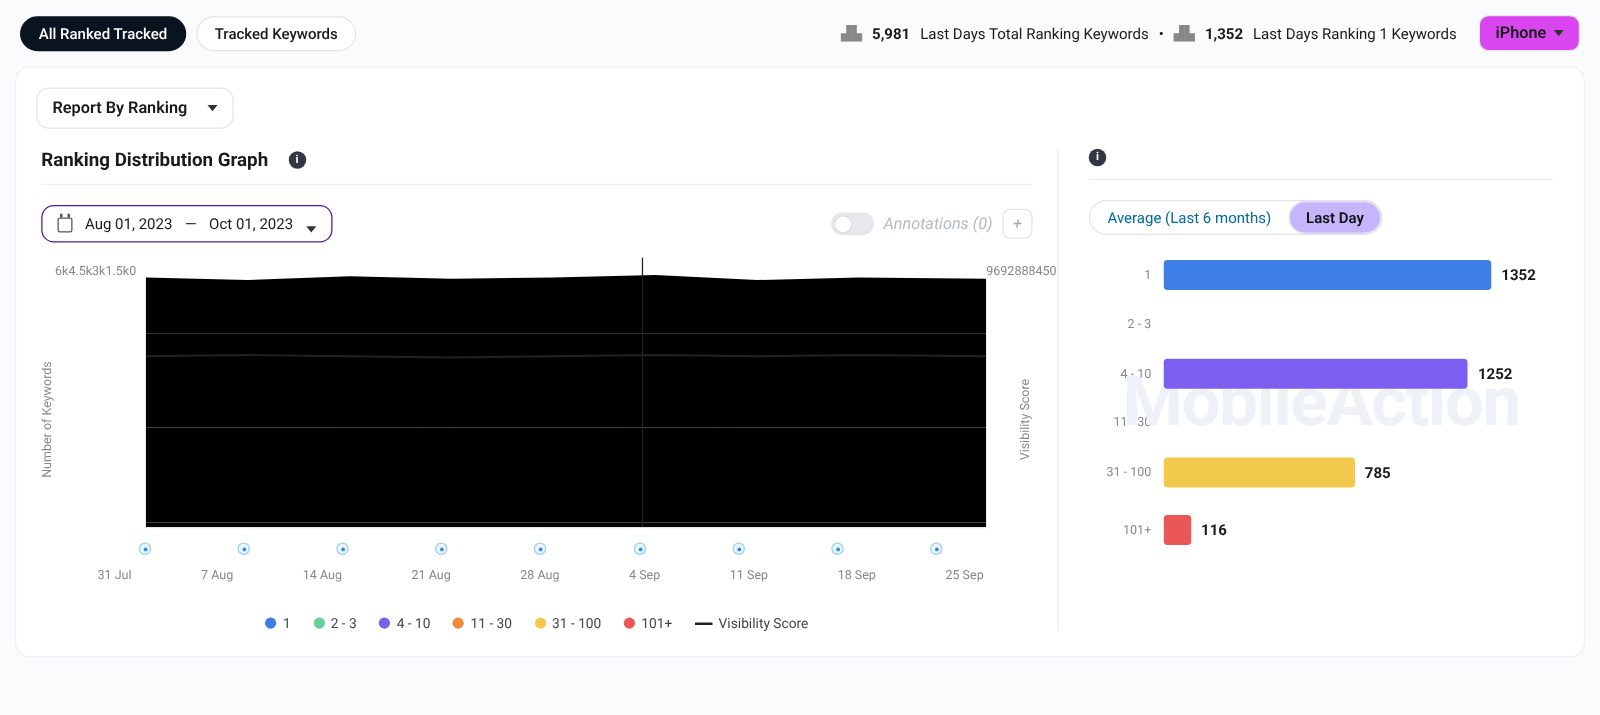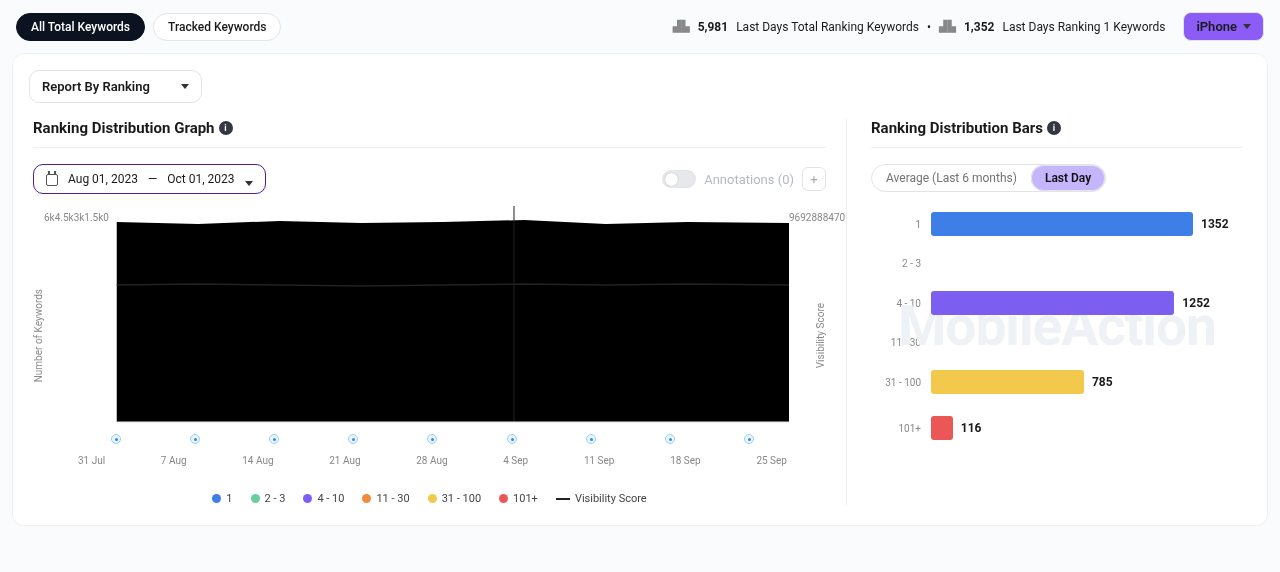--- a/index.html
+++ b/index.html
@@ -36,21 +36,21 @@
   .stats { display: flex; align-items: center; gap: 8px; font-size: 12px; }
   .stats .num { font-weight: 700; }
   .stats .icon { color: #888; font-size: 11px; }
   .device-select {
     display: flex;
     align-items: center;
     gap: 6px;
     padding: 6px 12px;
     border: 1px solid #e2e4e8;
     border-radius: 8px;
-    background: #8b5cf6;
+    background: #d946ef;
     font-weight: 600;
     font-size: 13px;
     cursor: pointer;
     margin-left: 10px;
   }
   .chevron-down {
     width: 0; height: 0;
     border-left: 4px solid transparent;
     border-right: 4px solid transparent;
     border-top: 5px solid #333;
@@ -63,37 +63,37 @@
     padding: 16px 0 20px;
   }
   .report-select {
     margin: 0 16px 16px;
     display: inline-flex;
     align-items: center;
     justify-content: space-between;
     padding: 8px 12px;
     border: 1px solid #e2e4e8;
     border-radius: 10px;
-    width: 173px;
+    width: 158px;
     font-weight: 600;
     font-size: 13px;
     cursor: pointer;
   }
   .panels { display: flex; }
   .panel-left { flex: 1; padding: 0 20px; border-right: 1px solid #edf0f3; }
   .panel-right { width: 420px; padding: 0 24px; }
   .panel-header {
     display: flex;
     align-items: center;
     justify-content: space-between;
     margin-bottom: 16px;
     border-bottom: 1px solid #edf0f3;
     padding-bottom: 10px;
   }
-  .panel-title { font-weight: 700; font-size: 15px; display: flex; align-items: center; gap: 4px; }
+  .panel-title { font-weight: 700; font-size: 15px; display: flex; align-items: center; gap: 16px; }
   .info-icon {
     width: 14px; height: 14px; border-radius: 50%;
     background: #323743; color: #fff;
     font-size: 9px; display: inline-flex; align-items: center; justify-content: center;
     font-weight: 700;
   }
   .left-controls {
     display: flex;
     align-items: center;
     justify-content: space-between;
@@ -107,21 +107,21 @@
     border: 1px solid #4c1d95;
     border-radius: 10px;
     font-size: 12px;
     cursor: pointer;
   }
   .calendar-icon {
     width: 12px; height: 12px; border: 1.5px solid #555; border-radius: 2px; position: relative;
   }
   .calendar-icon::before { content: ""; position: absolute; top: -4px; left: 1px; width: 2px; height: 3px; background: #555; }
   .calendar-icon::after { content: ""; position: absolute; top: -4px; right: 1px; width: 2px; height: 3px; background: #555; }
-  .annotations-group { display: flex; align-items: center; gap: 8px; color: #b5b9c2; }
+  .annotations-group { display: flex; align-items: center; gap: 8px; color: #b5b9c2; font-style: italic; }
   .toggle {
     width: 34px; height: 18px; background: #e6e8ec; border-radius: 10px; position: relative; cursor: pointer;
     border: 1px solid #e2e4e8;
   }
   .toggle::after {
     content: ""; position: absolute; left: 2px; top: 1.5px;
     width: 13px; height: 13px; background: #fff; border-radius: 50%;
     box-shadow: 0 0 1px rgba(0,0,0,0.3);
   }
   .plus-btn {
@@ -168,21 +168,21 @@
   .marker-dot {
     width: 10px; height: 10px; border-radius: 50%;
     background: #e6f7ff; border: 1px solid #9ad0f5;
     position: relative;
   }
   .marker-dot::after { content: ""; width: 3px; height: 3px; border-radius: 50%; background: #3b82f6; position: absolute; top: 3px; left: 3px; }
   .right-toggle {
     display: inline-flex; border: 1px solid #e2e4e8; border-radius: 18px; overflow: hidden;
     font-size: 12px;
   }
-  .right-toggle .opt { padding: 6px 14px; cursor: pointer; color: #737373; }
+  .right-toggle .opt { padding: 6px 14px; cursor: pointer; color: #0369a1; }
   .right-toggle .opt.active { background: #c4b5fd; color: #111; font-weight: 600; box-shadow: 0 0 0 1px #e2e4e8 inset; border-radius: 14px; }
   .bars-area { margin-top: 20px; }
   .bar-row {
     display: flex; align-items: center; gap: 10px; margin-bottom: 22px;
   }
   .bar-label { width: 50px; text-align: right; font-size: 10px; color: #888; }
   .bar-track { flex: 1; height: 24px; position: relative; display:flex; align-items:center; }
   .bar-fill { height: 24px; border-radius: 3px; }
   .bar-value { margin-left: 8px; font-weight: 700; font-size: 12px; }
   
@@ -204,21 +204,21 @@
     pointer-events: none;
     z-index: 0;
     letter-spacing: -1px;
   }
 </style>
 </head>
 <body>
 
 <div class="top-bar">
   <div class="tab-group">
-    <div class="tab active">All Total Keywords</div>
+    <div class="tab active">All Ranked Tracked</div>
     <div class="tab">Tracked Keywords</div>
   </div>
   <div class="stats">
     <span class="icon">▟▙</span>
     <span class="num">5,981</span>
     <span>Last Days Total Ranking Keywords</span>
     <span>•</span>
     <span class="icon">▟▙</span>
     <span class="num">1,352</span>
     <span>Last Days Ranking 1 Keywords</span>
@@ -312,21 +312,21 @@
             <span>11 Sep</span>
             <span>18 Sep</span>
             <span>25 Sep</span>
           </div>
         </div>
         <div class="y-axis-right">
           <span>96</span>
           <span>92</span>
           <span>88</span>
           <span>84</span>
-          <span>70</span>
+          <span>50</span>
         </div>
         <div class="y-label-right">Visibility Score</div>
       </div>
 
       <div class="legend-row">
         <div class="legend-item">
             <span class="legend-dot c-1"></span>
             <span>1</span>
           </div>
         <div class="legend-item">
@@ -352,21 +352,20 @@
         <div class="legend-item">
             <span class="legend-line"></span>
             <span>Visibility Score</span>
           </div>
       </div>
     </div>
 
     <div class="panel-right">
       <div class="panel-header">
         <div class="panel-title">
-          <span>Ranking Distribution Bars</span>
           <span class="info-icon">i</span>
         </div>
       </div>
       <div style="display:flex;justify-content:flex-start;margin-bottom:8px;">
         <div class="right-toggle">
           <div class="opt">Average (Last 6 months)</div>
           <div class="opt active">Last Day</div>
         </div>
       </div>
 

